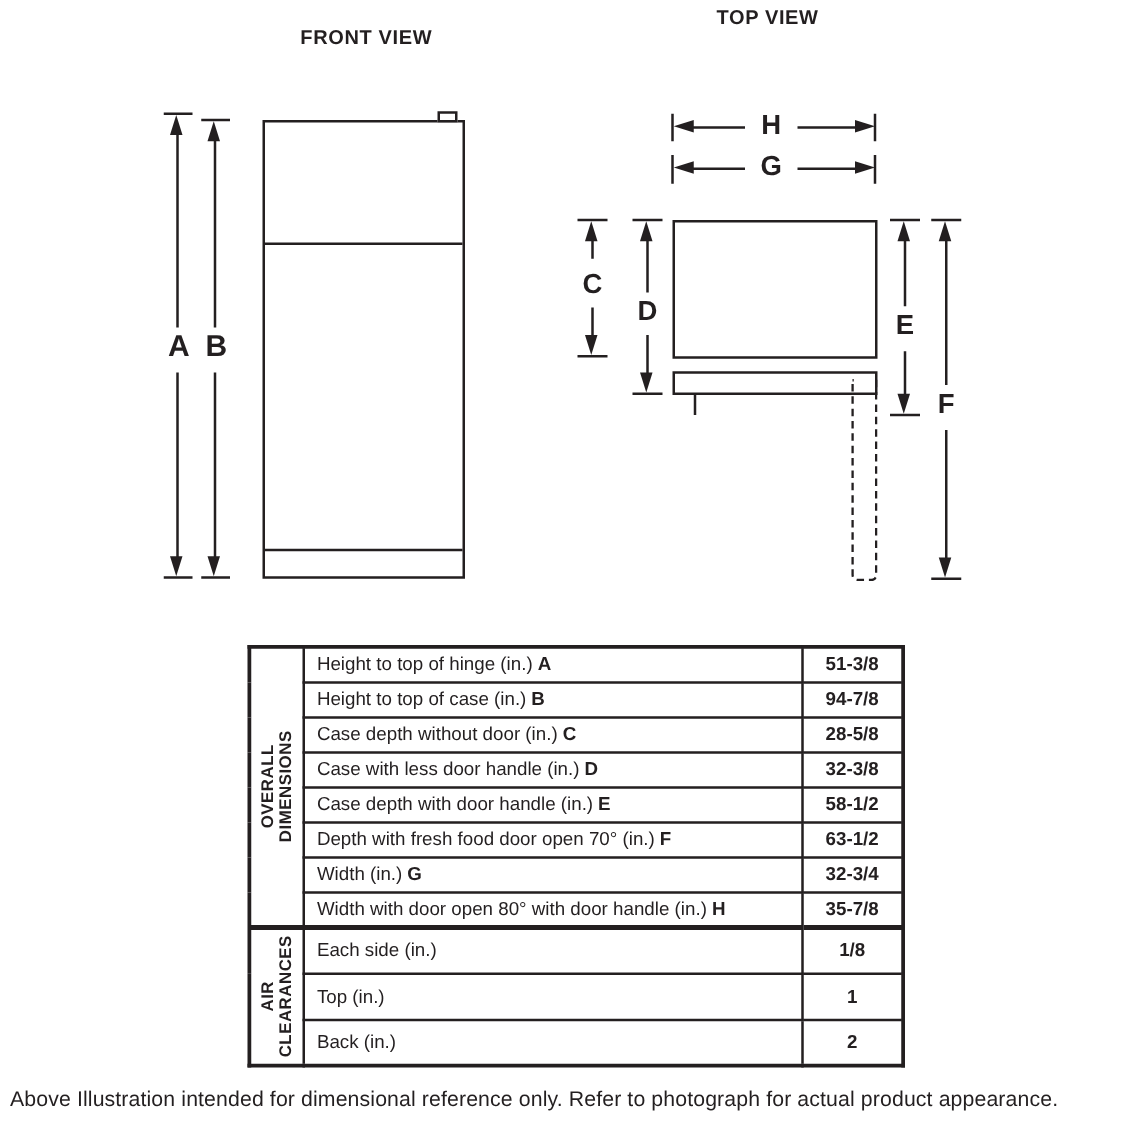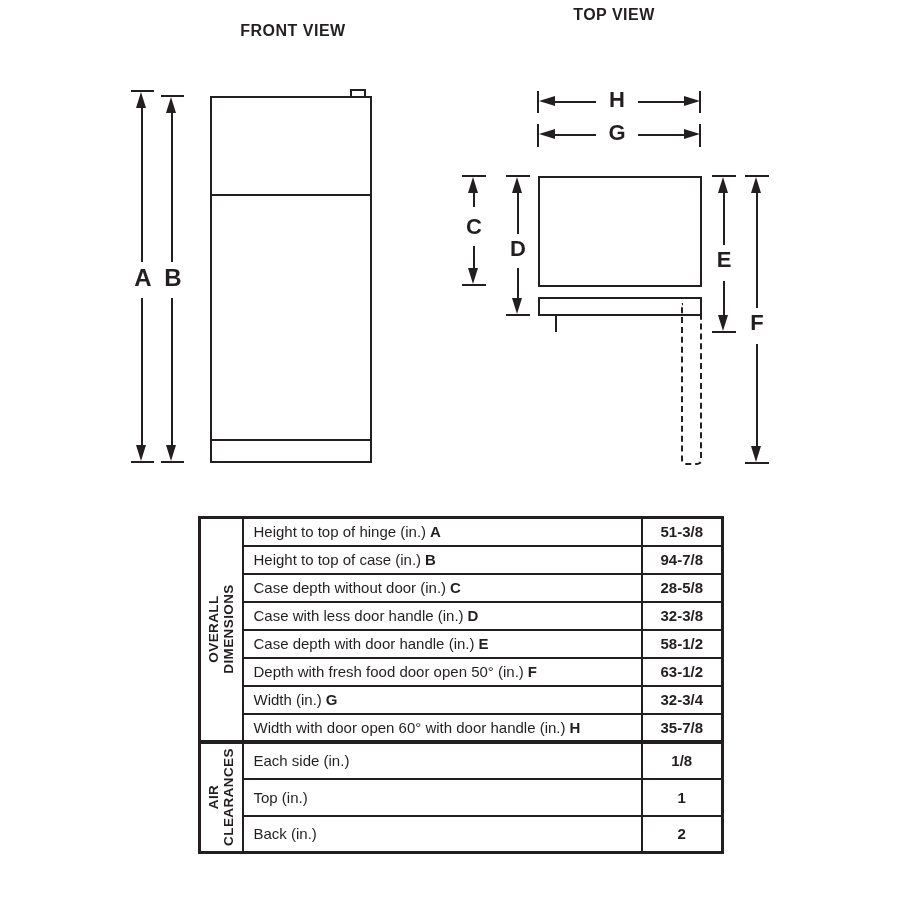--- a/index.html
+++ b/index.html
@@ -168,29 +168,29 @@
       </tr>
       <tr>
         <td class="lbl"><span>Case with less door handle (in.)</span><b>D</b></td>
         <td class="val">32-3/8</td>
       </tr>
       <tr>
         <td class="lbl"><span>Case depth with door handle (in.)</span><b>E</b></td>
         <td class="val">58-1/2</td>
       </tr>
       <tr>
-        <td class="lbl"><span>Depth with fresh food door open 50° (in.)</span><b>F</b></td>
+        <td class="lbl"><span>Depth with fresh food door open 70° (in.)</span><b>F</b></td>
         <td class="val">63-1/2</td>
       </tr>
       <tr>
         <td class="lbl"><span>Width (in.)</span><b>G</b></td>
         <td class="val">32-3/4</td>
       </tr>
       <tr>
-        <td class="lbl"><span>Width with door open 60° with door handle (in.)</span><b>H</b></td>
+        <td class="lbl"><span>Width with door open 80° with door handle (in.)</span><b>H</b></td>
         <td class="val">35-7/8</td>
       </tr>
     </tbody>
     <tbody class="sec2">
       <tr>
         <th class="rot" rowspan="3">
           <div class="rot-inner">
             <span>AIR</span>
             <span>CLEARANCES</span>
           </div>
@@ -202,14 +202,15 @@
         <td class="lbl"><span>Top (in.)</span></td>
         <td class="val">1</td>
       </tr>
       <tr>
         <td class="lbl"><span>Back (in.)</span></td>
         <td class="val">2</td>
       </tr>
     </tbody>
   </table>
 
+  <div id="caption">Above Illustration intended for dimensional reference only. Refer to photograph for actual product appearance.</div>
 
 </div>
 
 </body></html>

